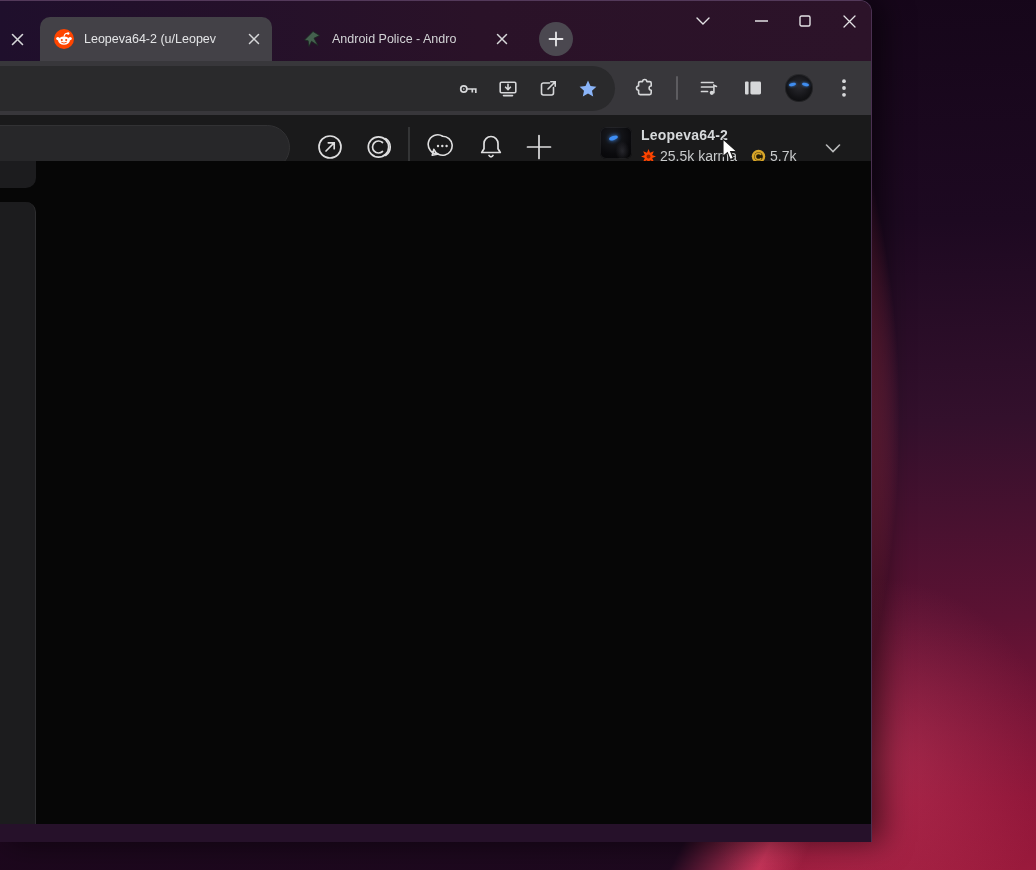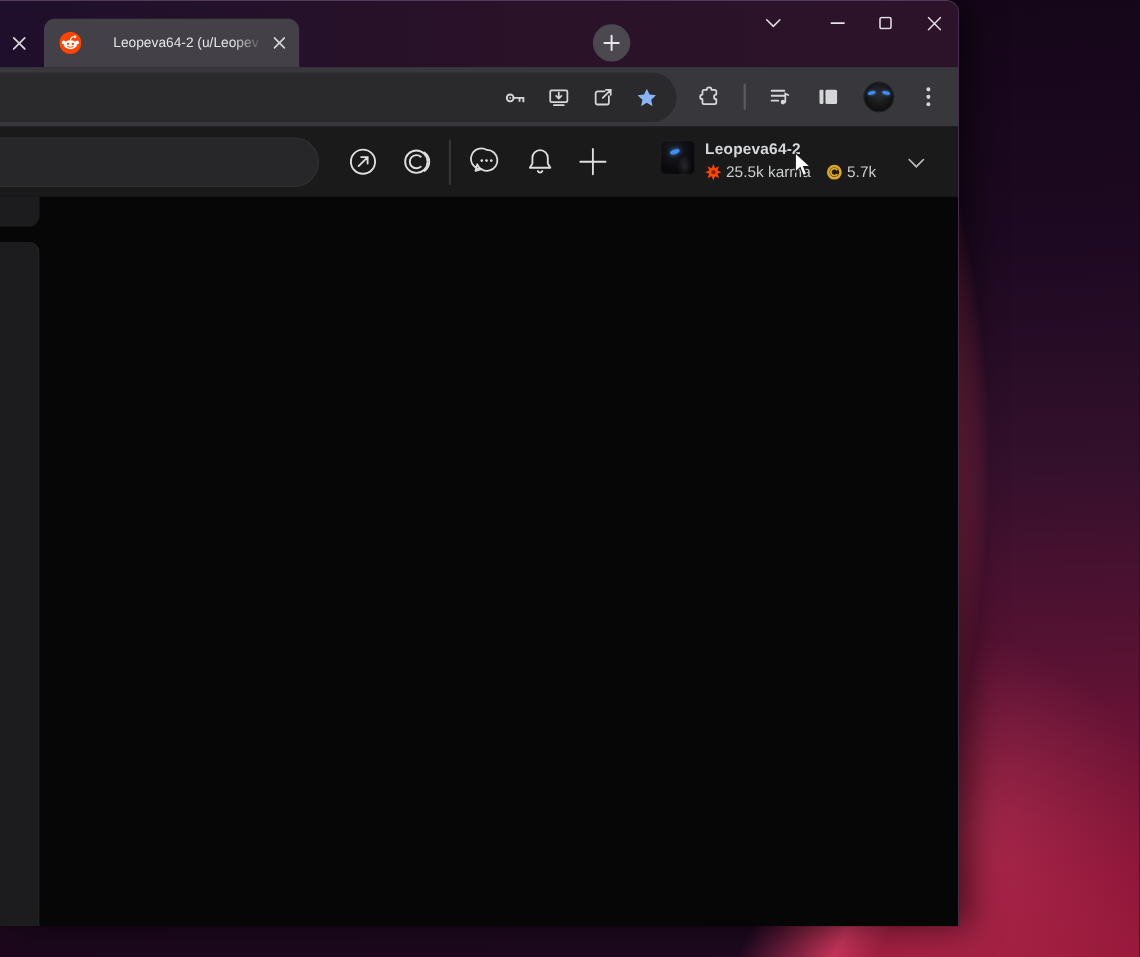--- a/index.html
+++ b/index.html
@@ -32,22 +32,22 @@
   .icon-btn { display:flex; align-items:center; justify-content:center; cursor:default; }
   .cut-tab-close { position:absolute; left:6px; top:27px; width:22px; height:22px; }
   .tab {
     position:absolute; top:16px; height:44px; width:232px;
     display:flex; align-items:center; padding:0 8px 0 14px;
   }
   .tab.active { left:40px; background:#434147; border-radius:10px 10px 0 0; }
   .tab.inactive { left:288px; background:transparent; }
   .tab .favicon { width:20px; height:20px; flex:0 0 20px; }
   .tab-title {
-    flex:1 1 auto; margin-left:24px; overflow:hidden; white-space:nowrap;
-    font-size:12.5px; color:#e4e5e7; position:relative; height:16px; line-height:16px;text-align:center;
+    flex:1 1 auto; margin-left:10px; overflow:hidden; white-space:nowrap;
+    font-size:12.5px; color:#e4e5e7; position:relative; height:16px; line-height:16px;
   }
   .tab.inactive .tab-title { color:#d2d3d5; }
   .tab-title::after { content:""; position:absolute; right:0; top:0; width:28px; height:100%;
     background:linear-gradient(90deg, rgba(67,65,71,0), #434147); }
   .tab.inactive .tab-title::after { background:linear-gradient(90deg, rgba(42,18,40,0), #2a1228); }
   .tab-close { width:20px; height:20px; margin-left:4px; border-radius:50%; flex:0 0 20px; }
   .new-tab-btn {
     position:absolute; left:539px; top:21px; width:34px; height:34px;
     border-radius:50%; background:#4b4850;
   }
@@ -69,21 +69,21 @@
     background:radial-gradient(circle at 50% 42%, #2b2b31 0%, #141417 55%, #060608 100%);
     box-shadow: inset 0 0 0 1px rgba(255,255,255,.08);
     overflow:hidden;
   }
   .profile-avatar .eye { position:absolute; top:9px; width:7px; height:3px; border-radius:50%;
     background:#3f8df0; transform:rotate(-14deg); box-shadow:0 0 3px #3f8df0; }
   .profile-avatar .eye.r { right:4px; transform:rotate(14deg); }
   .profile-avatar .eye.l { left:4px; }
 
   
-  .reddit-header { position:relative; height:64px; background:#1a1a1b; }
+  .reddit-header { position:relative; height:46px; background:#1a1a1b; }
   .search-pill {
     position:absolute; left:-30px; top:10px; width:320px; height:45px;
     background:#272729; border:1px solid #323234; border-radius:23px;
   }
   .rh-icon { position:absolute; top:15px; width:34px; height:34px; display:flex; align-items:center; justify-content:center; }
   .rh-sep { position:absolute; left:408px; top:12px; width:2px; height:41px; background:#343536; }
   .user-block { position:absolute; left:600px; top:12px; display:flex; align-items:flex-start; }
   .reddit-avatar {
     width:32px; height:32px; border-radius:6px; position:relative; overflow:hidden;
     background:
@@ -139,20 +139,33 @@
         </svg>
       </span>
       <span class="tab-title">Leopeva64-2 (u/Leopev</span>
       <span class="icon-btn tab-close">
         <svg width="12" height="12" viewBox="0 0 12 12">
             <path d="M1.5 1.5 L10.5 10.5 M10.5 1.5 L1.5 10.5" stroke="#d6d7d9" stroke-width="1.5" stroke-linecap="round"></path>
           </svg>
       </span>
     </div>
 
+    <div class="tab inactive">
+      <span class="favicon">
+        <svg width="20" height="20" viewBox="0 0 20 20">
+          <path d="M2.5 11 L11 2.5 L17.5 6.5 L12 9.2 L16 16.5 L9.5 12.3 L7 17.5 L6.2 11.8 Z" fill="#44604e" stroke="#1c2a22" stroke-width="0.8"></path>
+        </svg>
+      </span>
+      <span class="tab-title">Android Police - Andro</span>
+      <span class="icon-btn tab-close">
+        <svg width="12" height="12" viewBox="0 0 12 12">
+            <path d="M1.5 1.5 L10.5 10.5 M10.5 1.5 L1.5 10.5" stroke="#d6d7d9" stroke-width="1.5" stroke-linecap="round"></path>
+          </svg>
+      </span>
+    </div>
 
     <div class="icon-btn new-tab-btn">
       <svg width="16" height="16" viewBox="0 0 16 16">
           <path d="M8 1.5 V14.5 M1.5 8 H14.5" stroke="#e8e8ea" stroke-width="1.8" stroke-linecap="round"></path>
         </svg>
     </div>
 
     <div class="win-controls">
       <div class="wc search-chev">
         <svg width="14" height="8" viewBox="0 0 14 8">

